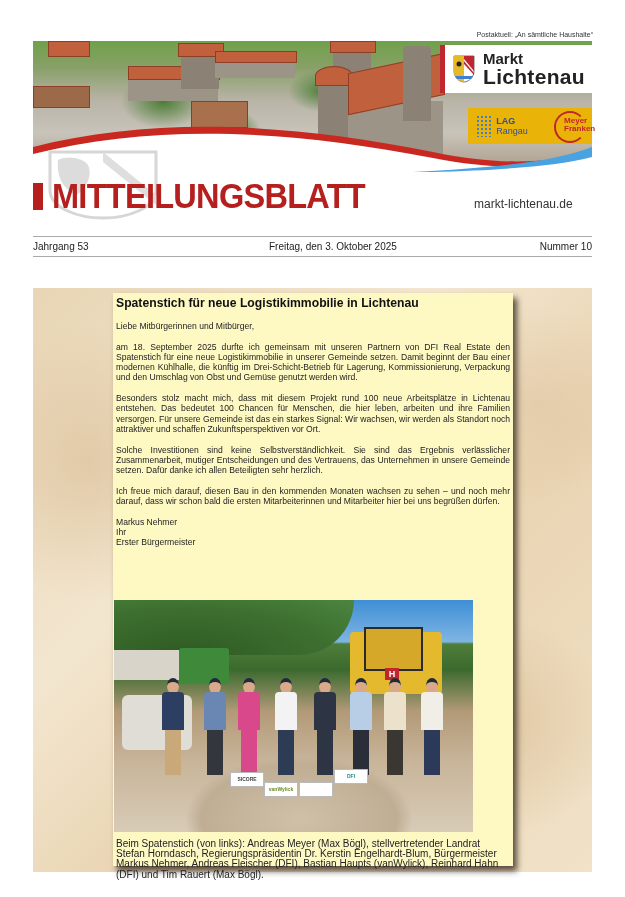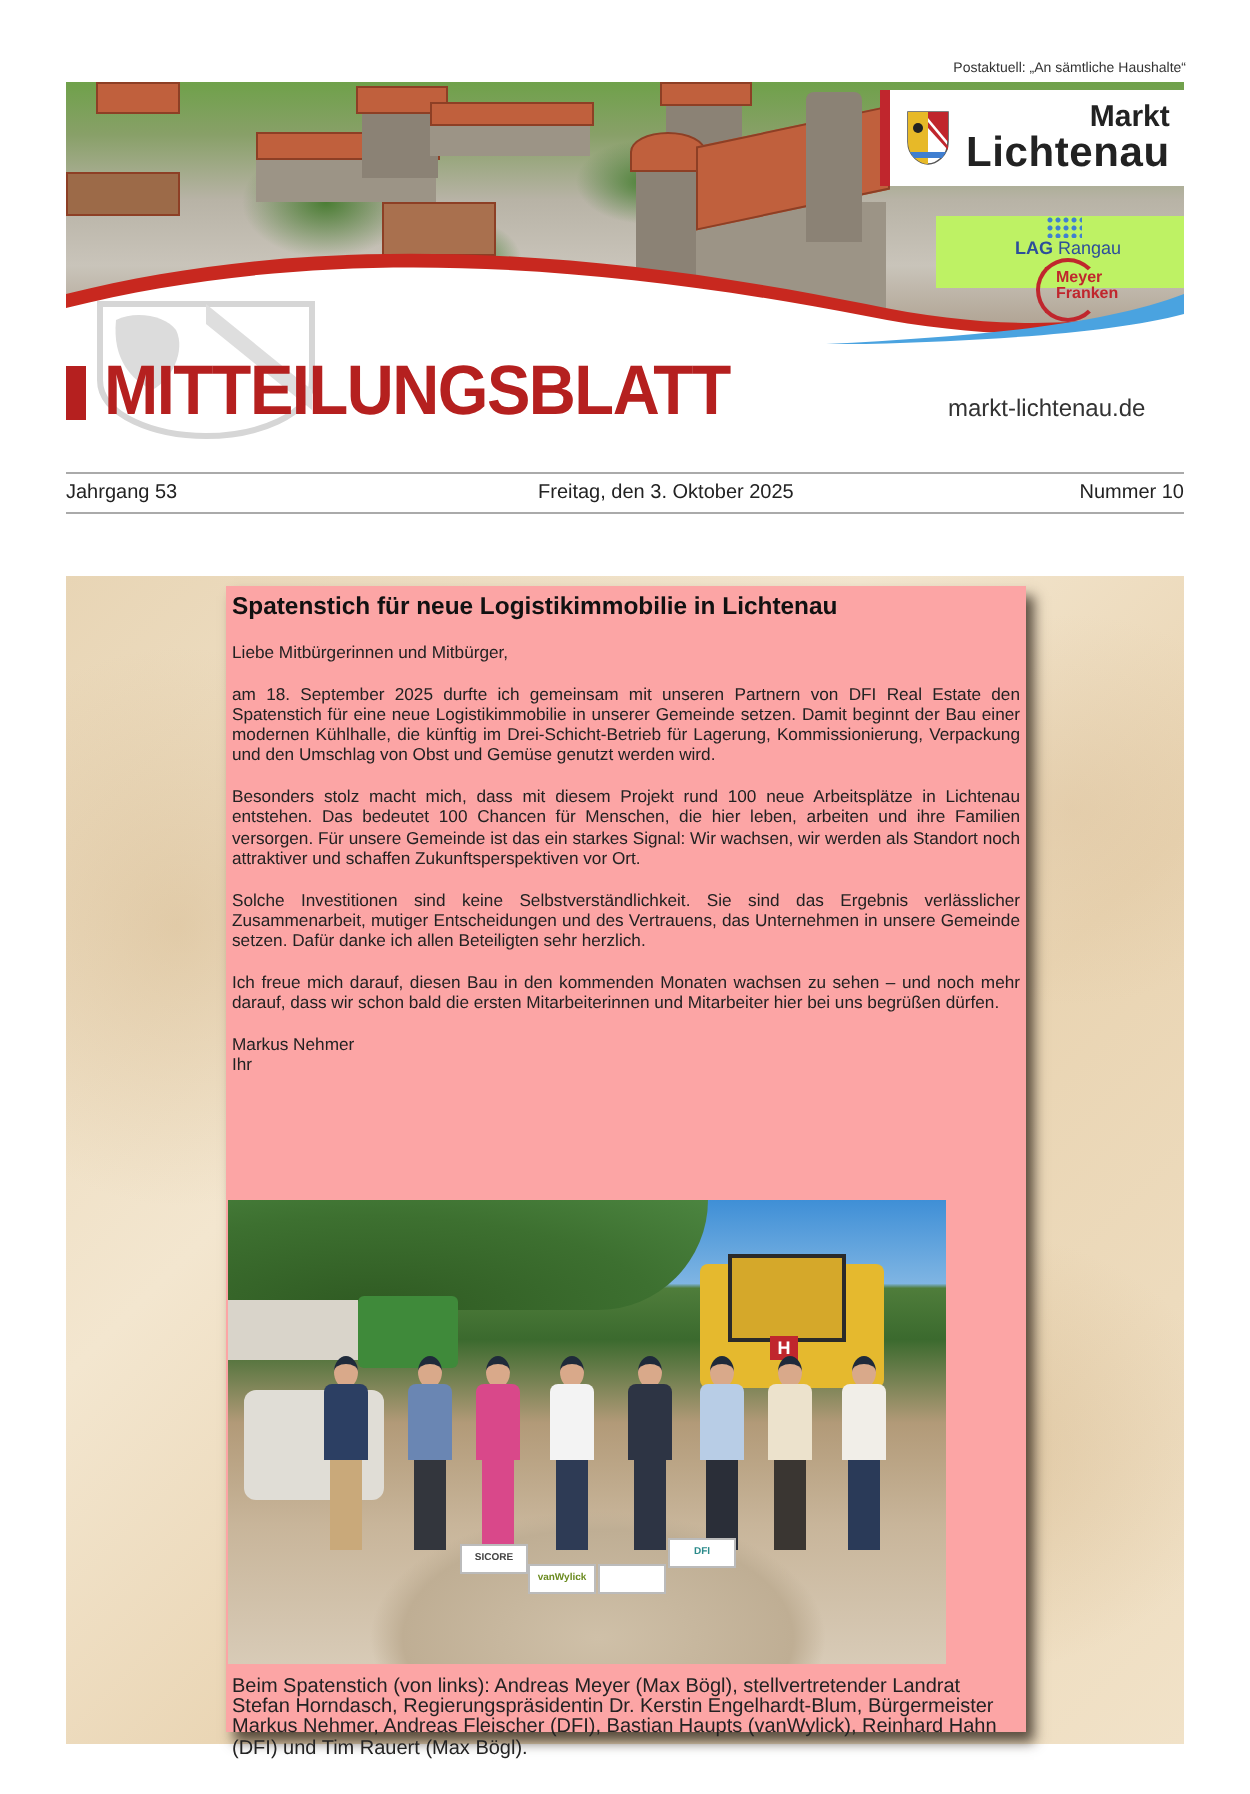--- a/index.html
+++ b/index.html
@@ -11,43 +11,43 @@
       radial-gradient(ellipse 40px 30px at 200px 90px,#3f7a2c 0,transparent 70%),
       radial-gradient(ellipse 50px 30px at 290px 50px,#4b8136 0,transparent 70%),
       linear-gradient(180deg,#6fa14a 0%,#88a068 20%,#b8b3a6 45%,#c9c4ba 70%,#a99a88 100%);}
   .roof{position:absolute;background:#c0603d;border:1px solid #8d3f25;}
   .wall{position:absolute;background:#9c9486;}
   .tower{position:absolute;background:#8b8275;border-radius:4px 4px 0 0;}
   .swoosh-red{position:absolute;left:0;bottom:0;width:100%;height:60px;}
   .logo-box{position:absolute;top:45px;left:440px;width:152px;height:48px;background:#fff;border-left:5px solid #c0262d;box-sizing:border-box;display:flex;align-items:center;padding-left:8px;}
   .crest{width:22px;height:28px;margin-right:8px;position:relative;}
   .logo-text{line-height:1;}
-  .logo-markt{font-weight:bold;font-size:15px;color:#222;text-align:right;}
+  .logo-markt{font-weight:bold;font-size:15px;color:#222;}
   .logo-name{font-weight:bold;font-size:21px;color:#222;letter-spacing:0.3px;}
-  .partner-box{position:absolute;top:108px;left:468px;width:124px;height:36px;background:#bef264;display:flex;align-items:center;padding-left:8px;box-sizing:border-box;flex-direction:column;}
+  .partner-box{position:absolute;top:108px;left:468px;width:124px;height:36px;background:#eab308;display:flex;align-items:center;padding-left:8px;box-sizing:border-box;}
   .lag-dots{width:18px;height:22px;position:relative;margin-right:4px;
     background:radial-gradient(circle,#3f7fd1 1px,transparent 1.5px) 0 0/4px 4px;}
   .lag-text{font-size:9px;color:#2c4f9a;}
   .lag-text b{font-weight:bold;}
   .kern{margin-left:10px;width:42px;height:30px;position:relative;}
   .kern-ring{position:absolute;left:0;top:0;width:28px;height:28px;border:2px solid #c0262d;border-right-color:transparent;border-radius:50%;}
   .kern-text{position:absolute;left:10px;top:6px;font-size:8px;line-height:8px;font-weight:bold;color:#c0262d;}
   .eagle-wm{position:absolute;left:48px;top:150px;width:110px;height:70px;}
   .title-bar{position:absolute;left:33px;top:183px;width:10px;height:27px;background:#b5201f;}
   .title{position:absolute;left:52px;top:176px;font-size:35px;font-weight:bold;color:#b5201f;letter-spacing:-0.8px;transform:scaleX(0.93);transform-origin:left;}
   .website{position:absolute;left:474px;top:197px;font-size:12px;color:#333;}
   .rule{position:absolute;left:33px;width:559px;height:1px;background:#aaa;}
   .meta{position:absolute;top:241px;font-size:10px;color:#222;}
   .parchment{position:absolute;left:33px;top:288px;width:559px;height:584px;
     background:
       radial-gradient(ellipse 200px 160px at 80% 75%,rgba(196,160,110,0.35),transparent 70%),
       radial-gradient(ellipse 180px 200px at 10% 30%,rgba(200,165,115,0.35),transparent 70%),
       radial-gradient(ellipse 160px 140px at 90% 20%,rgba(210,180,140,0.3),transparent 70%),
       linear-gradient(135deg,#e8d5b5 0%,#f3e6cf 35%,#e9d4b2 60%,#f1e2c8 100%);}
-  .card{position:absolute;left:113px;top:293px;width:400px;height:573px;background:#fca5a5;
+  .card{position:absolute;left:113px;top:293px;width:400px;height:573px;background:#fef9c3;
     box-shadow:4px 5px 6px rgba(40,30,20,0.75);}
   .card-inner{position:absolute;left:3px;top:3px;width:394px;}
   .headline{font-size:12.2px;font-weight:bold;line-height:14px;color:#111;margin:0;}
   .body p{font-size:8.6px;line-height:10.3px;margin:0 0 10.3px 0;text-align:justify;color:#222;}
   .body{margin-top:11px;}
   .sig{font-size:8.6px;line-height:10.3px;color:#222;}
   .photo{position:absolute;left:1px;top:307px;width:359px;height:232px;overflow:hidden;
     background:linear-gradient(180deg,#3f8fd6 0%,#7fb5e3 18%,#4f7d3b 19%,#3b6a2e 30%,#b29a78 48%,#c8b59a 70%,#d8cbb7 100%);}
   .trees{position:absolute;left:0;top:0;width:240px;height:55px;background:radial-gradient(ellipse at 30% 100%,#2f5a22,#3d7030 60%,#4c8540);border-radius:0 0 80px 0;}
   .loader{position:absolute;left:236px;top:32px;width:92px;height:62px;background:#e5b92e;border-radius:4px;}
@@ -144,20 +144,21 @@
     <h1 class="headline">Spatenstich für neue Logistikimmobilie in Lichtenau</h1>
     <div class="body">
       <p>Liebe Mitbürgerinnen und Mitbürger,</p>
       <p>am 18. September 2025 durfte ich gemeinsam mit unseren Partnern von DFI Real Estate den Spatenstich für eine neue Logistikimmobilie in unserer Gemeinde setzen. Damit beginnt der Bau einer modernen Kühlhalle, die künftig im Drei-Schicht-Betrieb für Lagerung, Kommissionierung, Verpackung und den Umschlag von Obst und Gemüse genutzt werden wird.</p>
       <p>Besonders stolz macht mich, dass mit diesem Projekt rund 100 neue Arbeitsplätze in Lichtenau entstehen. Das bedeutet 100 Chancen für Menschen, die hier leben, arbeiten und ihre Familien versorgen. Für unsere Gemeinde ist das ein starkes Signal: Wir wachsen, wir werden als Standort noch attraktiver und schaffen Zukunftsperspektiven vor Ort.</p>
       <p>Solche Investitionen sind keine Selbstverständlichkeit. Sie sind das Ergebnis verlässlicher Zusammenarbeit, mutiger Entscheidungen und des Vertrauens, das Unternehmen in unsere Gemeinde setzen. Dafür danke ich allen Beteiligten sehr herzlich.</p>
       <p>Ich freue mich darauf, diesen Bau in den kommenden Monaten wachsen zu sehen – und noch mehr darauf, dass wir schon bald die ersten Mitarbeiterinnen und Mitarbeiter hier bei uns begrüßen dürfen.</p>
       <div class="sig">
         <div>Markus Nehmer</div>
         <div>Ihr</div>
+        <div>Erster Bürgermeister</div>
       </div>
     </div>
   </div>
 
   <div class="photo">
     <div class="trees"></div>
     <div class="truck"></div>
     <div class="tractor"></div>
     <div class="loader"></div>
     <div class="loader-cab"></div>

